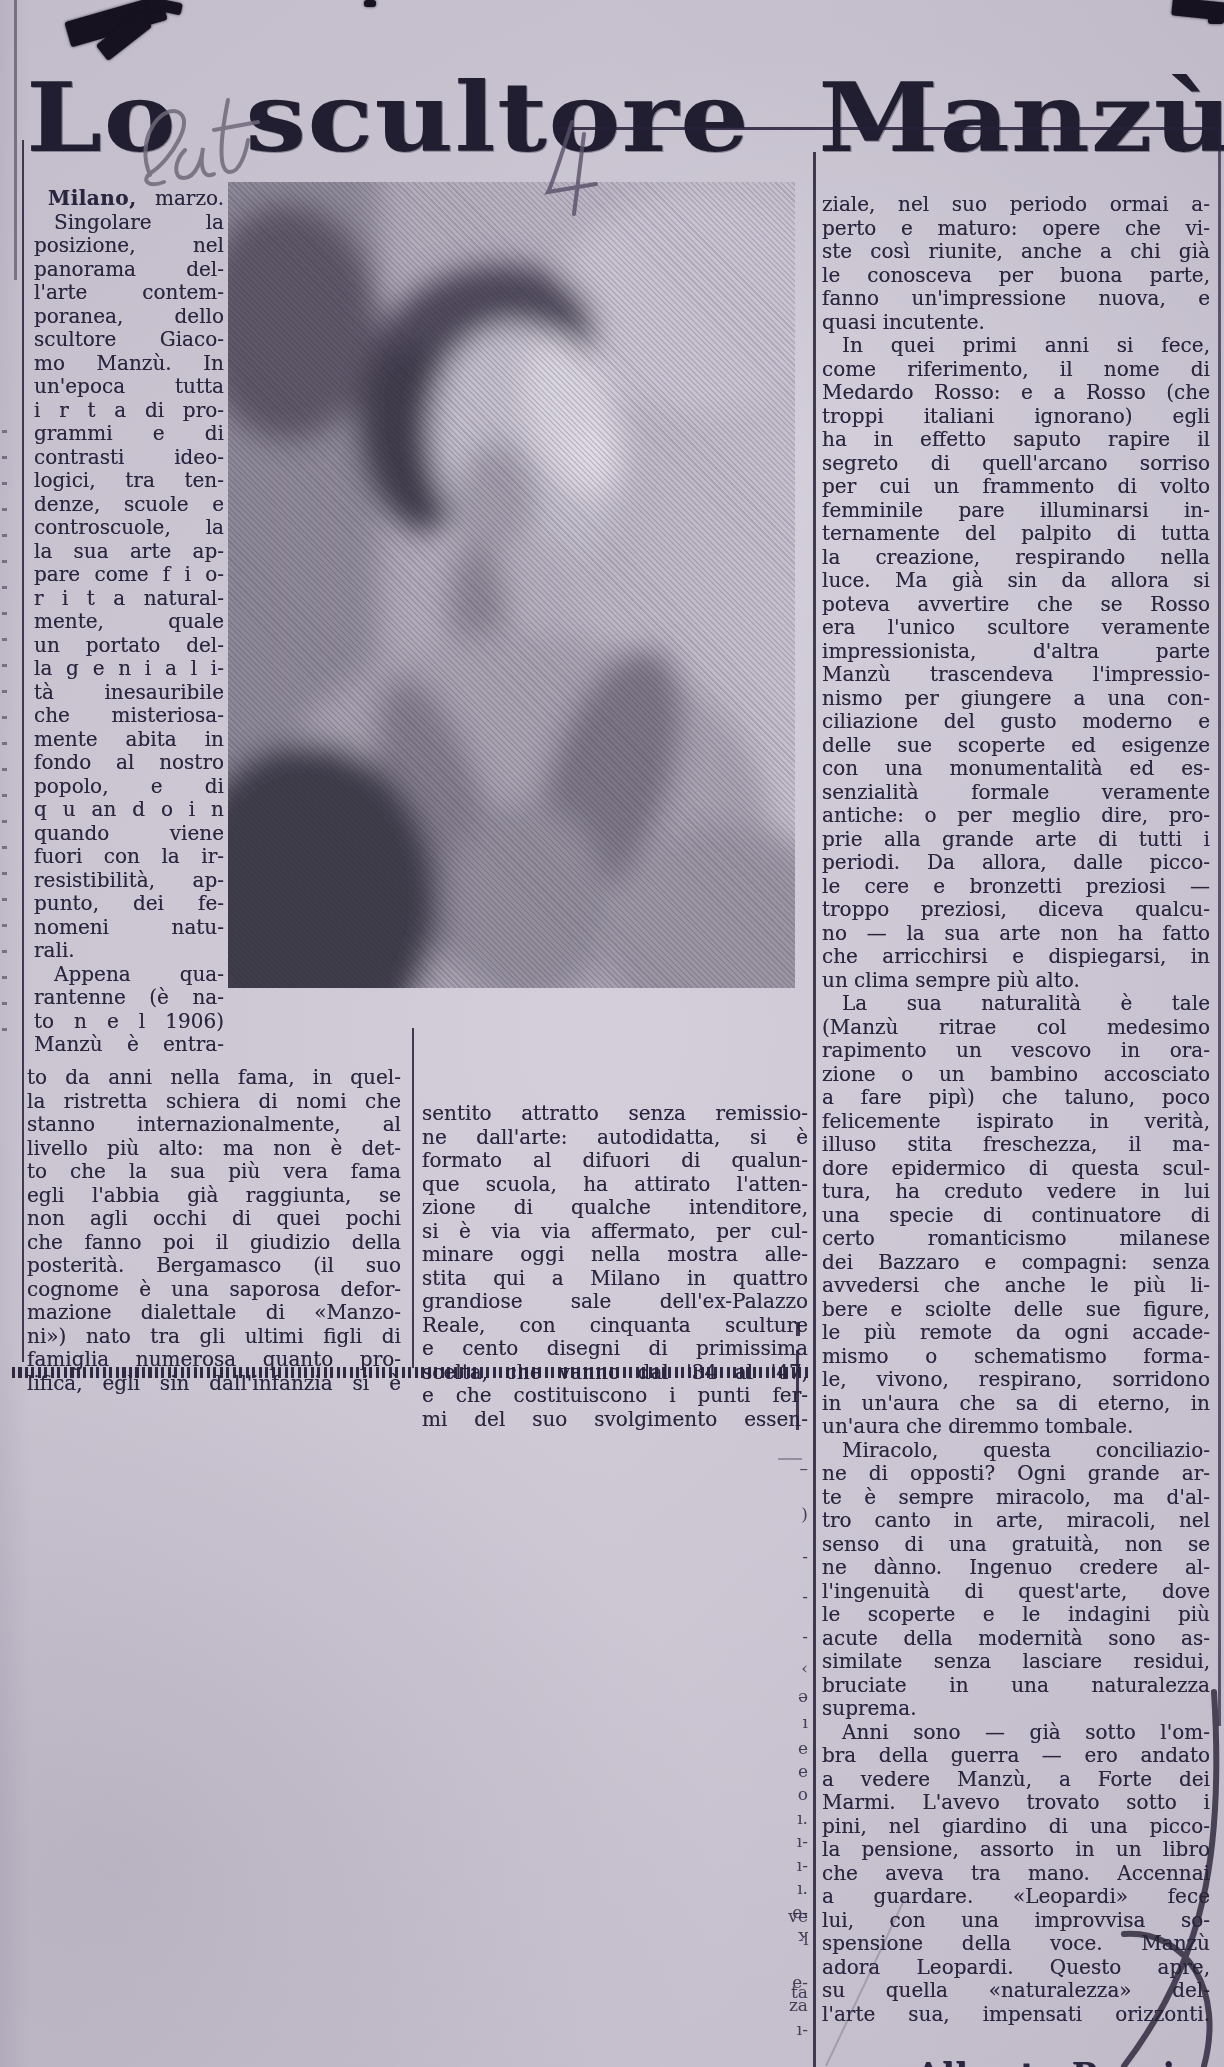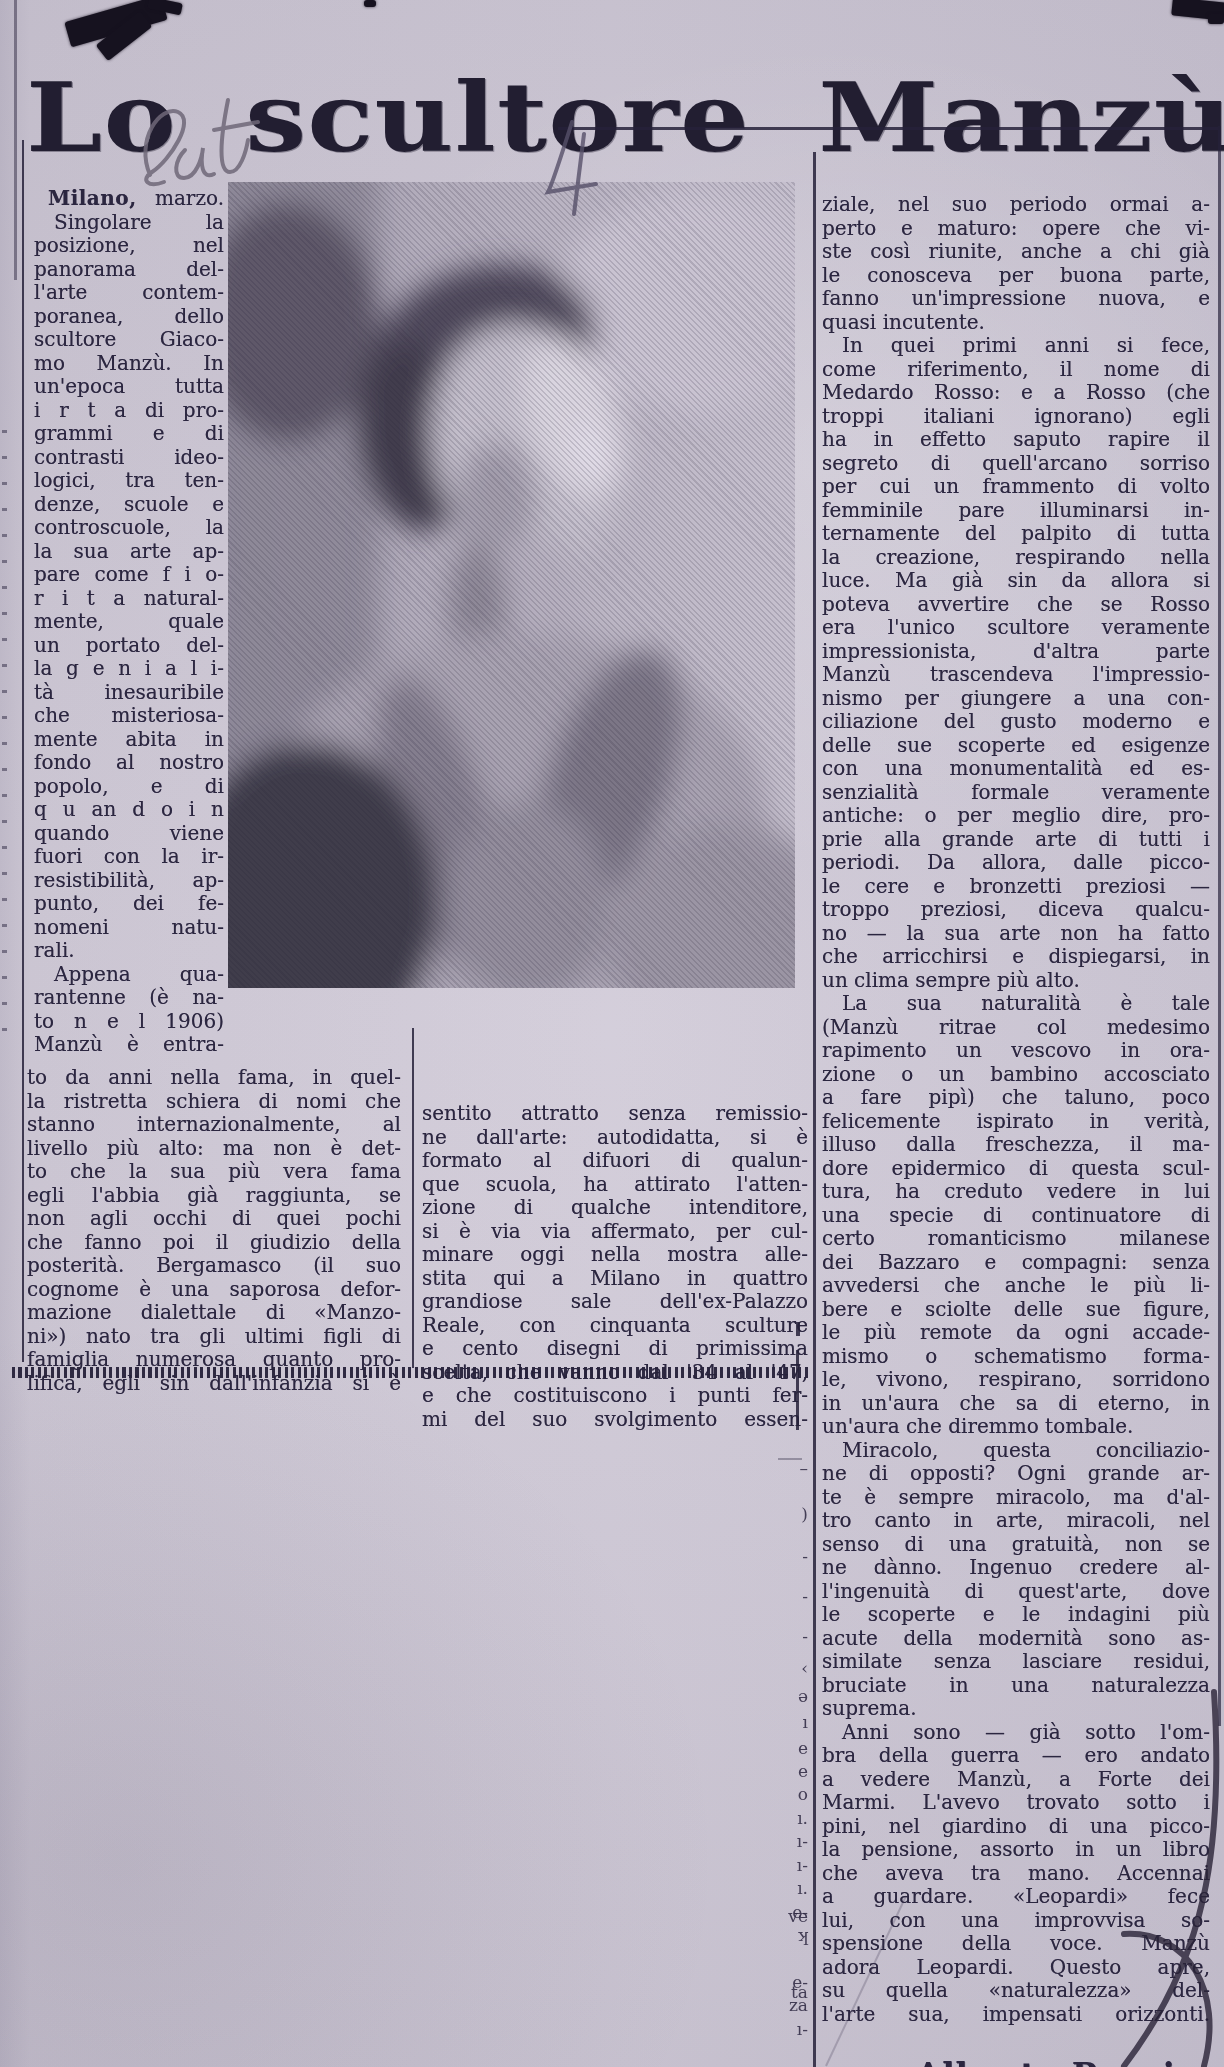--- a/index.html
+++ b/index.html
@@ -217,21 +217,21 @@
       <div class="line">troppo preziosi, diceva qualcu-</div>
       <div class="line">no — la sua arte non ha fatto</div>
       <div class="line">che arricchirsi e dispiegarsi, in</div>
       <div class="line last">un clima sempre più alto.</div>
       <div class="line ind">La sua  naturalità  è  tale</div>
       <div class="line">(Manzù ritrae  col medesimo</div>
       <div class="line">rapimento un vescovo in ora-</div>
       <div class="line">zione o un bambino accosciato</div>
       <div class="line">a fare pipì) che taluno, poco</div>
       <div class="line">felicemente ispirato in verità,</div>
-      <div class="line">illuso dalla freschezza, il ma-</div>
+      <div class="line">illuso stita freschezza, il ma-</div>
       <div class="line">dore epidermico di questa scul-</div>
       <div class="line">tura, ha creduto vedere in lui</div>
       <div class="line">una specie  di continuatore di</div>
       <div class="line">certo  romanticismo  milanese</div>
       <div class="line">dei Bazzaro e compagni: senza</div>
       <div class="line">avvedersi che anche le più li-</div>
       <div class="line">bere e sciolte delle sue figure,</div>
       <div class="line">le più remote da ogni accade-</div>
       <div class="line">mismo o schematismo forma-</div>
       <div class="line">le, vivono, respirano, sorridono</div>

